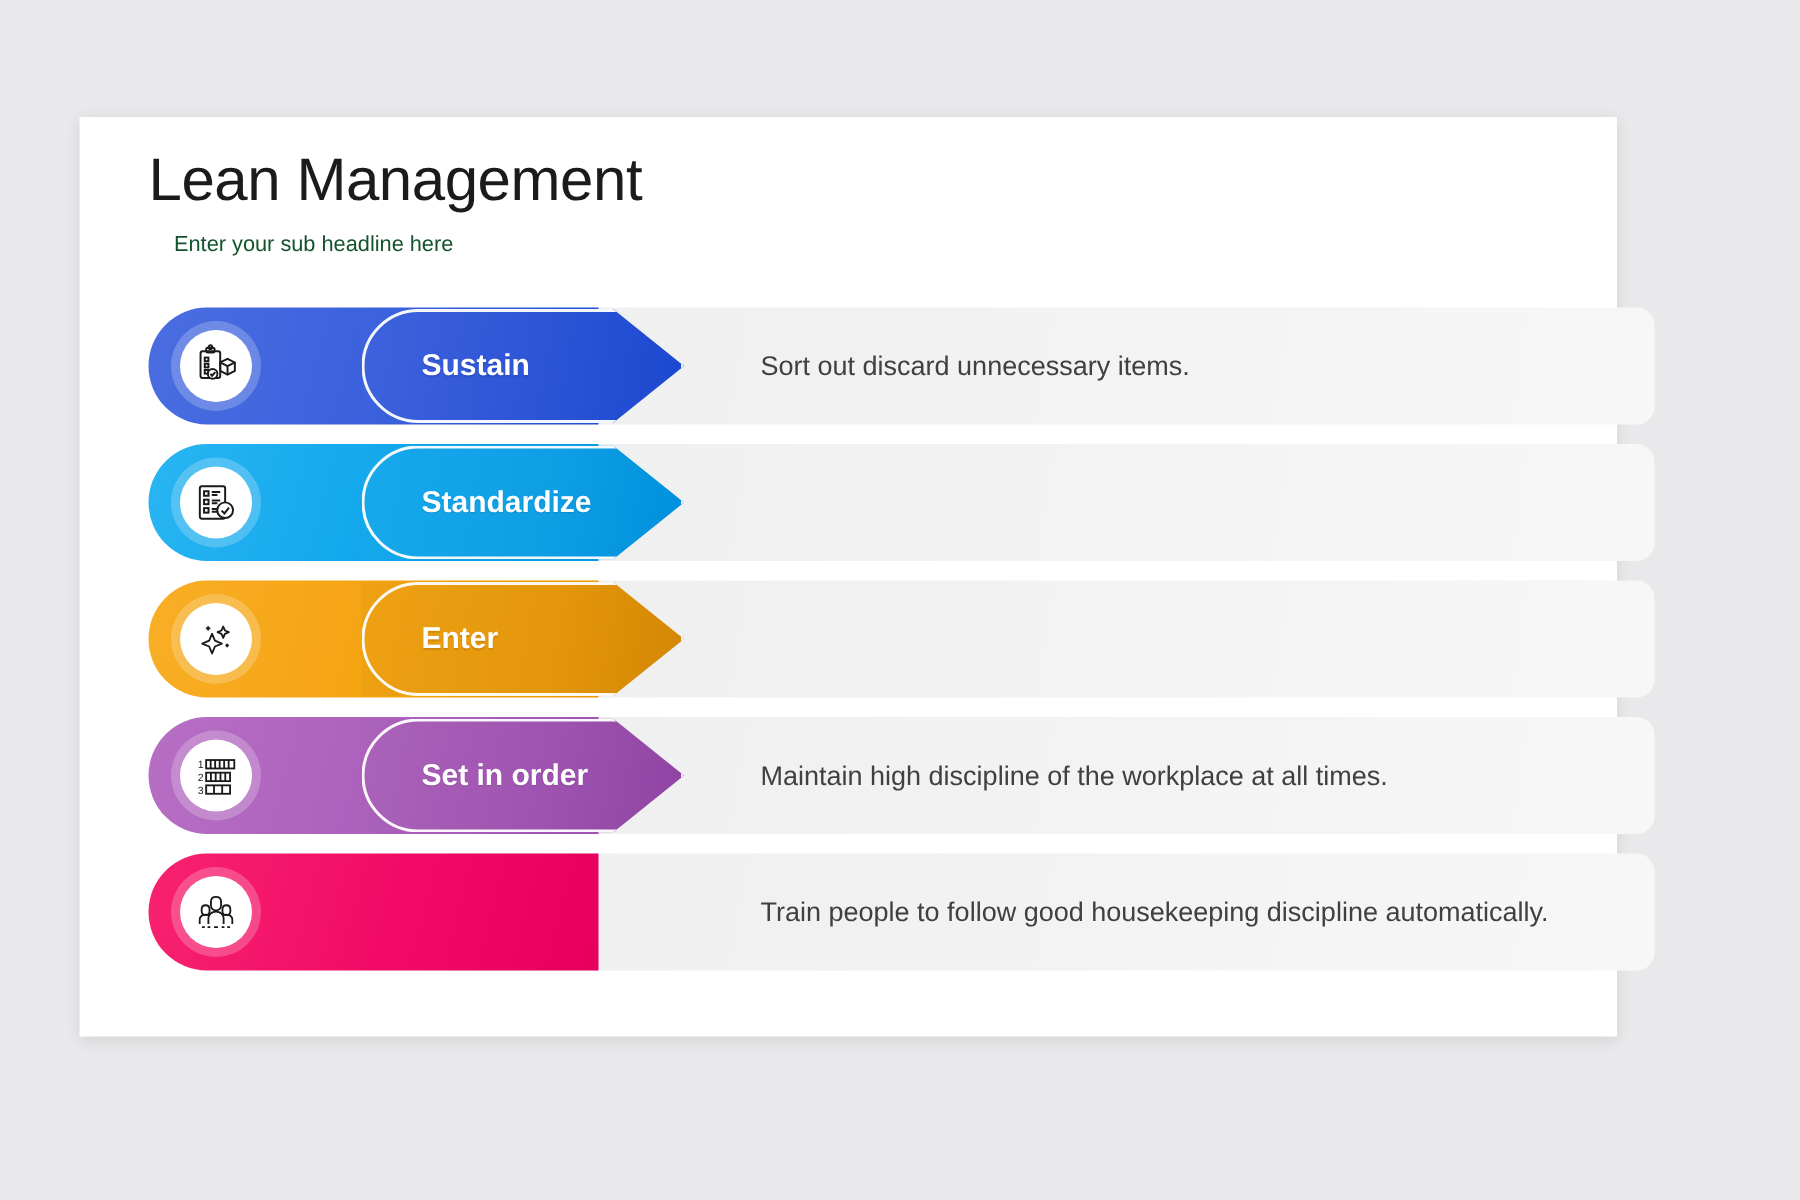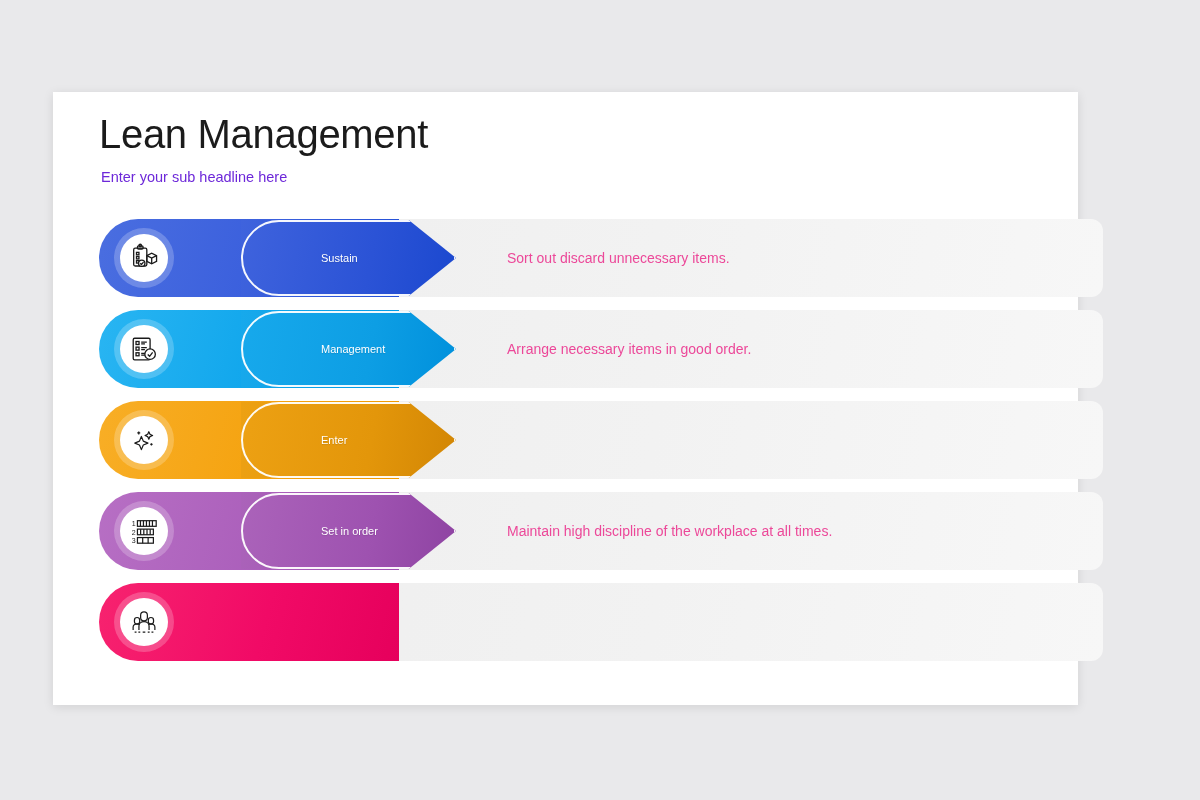--- a/index.html
+++ b/index.html
@@ -11,21 +11,21 @@
     width: 1200px;
     height: 800px;
     background: #e9e9eb;
     font-family: "Liberation Sans", sans-serif;
     overflow: hidden;
   }
 
   .slide {
     position: absolute;
     left: 53px;
-    top: 92px;
+    top: 78px;
     width: 1025px;
     height: 613px;
     background: #ffffff;
     box-shadow: 0 2px 10px rgba(0,0,0,0.10);
   }
 
   .slide-header {
     position: absolute;
     left: 46px;
     top: 20px;
@@ -35,22 +35,22 @@
     font-weight: 400;
     color: #1b1b1b;
     letter-spacing: -0.3px;
     line-height: 1.1;
     margin: 0;
     white-space: nowrap;
   }
   .page-subtitle {
     font-size: 14.5px;
     font-weight: 400;
-    color: #6d28d9;
-    margin: 13px 0 0 2px;
+    color: #14532d;
+    margin: 13px 0 0 17px;
     white-space: nowrap;
   }
 
   .rows {
     position: absolute;
     left: 46px;
     top: 127px;
     width: 1004px;
   }
 
@@ -70,22 +70,22 @@
     border-radius: 12px;
     background: linear-gradient(100deg, #efefef 0%, #f2f2f2 45%, #f7f7f7 100%);
   }
   .desc-text {
     position: absolute;
     left: 408px;
     top: 0;
     height: 78px;
     display: flex;
     align-items: center;
-    font-size: 14px;
-    color: #ec4899;
+    font-size: 18px;
+    color: #404040;
     white-space: nowrap;
   }
 
   
   .capsule {
     position: absolute;
     left: 0;
     top: 0;
     width: 300px;
     height: 78px;
@@ -149,23 +149,23 @@
     height: 100%;
     border-radius: 38px 0 0 38px;
     border: 2px solid rgba(255,255,255,0.95);
     box-sizing: border-box;
     -webkit-clip-path: polygon(0 0, 78% 0, 100% 50%, 78% 100%, 0 100%);
     clip-path: polygon(0 0, 78% 0, 100% 50%, 78% 100%, 0 100%);
   }
   .chevron-label {
     position: relative;
     z-index: 2;
-    margin-left: 80px;
-    font-size: 11px;
-    font-weight: normal;
+    margin-left: 40px;
+    font-size: 20px;
+    font-weight: bold;
     color: #ffffff;
     white-space: nowrap;
     text-shadow: 0 1px 1px rgba(0,0,0,0.12);
   }
 </style>
 </head>
 <body>
 
 <div class="slide">
 
@@ -198,39 +198,38 @@
         </div>
       </div>
       <div class="chevron" style="background:linear-gradient(100deg,#3f63dd 0%,#2b53d6 60%,#1b48cf 100%);">
         <div class="chevron-inner"></div>
         <span class="chevron-label">Sustain</span>
       </div>
     </div>
 
     <div class="row">
       <div class="desc-panel"></div>
-      <div class="desc-text">Arrange necessary items in good order.</div>
       <div class="capsule" style="background:linear-gradient(105deg,#29b5f2 0%,#10a6ec 55%,#009ae6 100%);">
         <div class="icon-ring">
           <div class="icon-disc">
             <svg width="30" height="30" viewBox="0 0 32 32" fill="none" stroke="#1a1a1a" stroke-width="1.4">
               <path d="M6 4.5h15a1.5 1.5 0 0 1 1.5 1.5v20a1.5 1.5 0 0 1-1.5 1.5H6A1.5 1.5 0 0 1 4.5 26V6A1.5 1.5 0 0 1 6 4.5z"></path>
               <rect x="7.5" y="8" width="3.2" height="3.2"></rect>
               <rect x="7.5" y="14" width="3.2" height="3.2"></rect>
               <rect x="7.5" y="20" width="3.2" height="3.2"></rect>
               <path d="M13 8.6h6M13 10.6h4M13 14.6h6M13 16.6h4M13 20.6h6M13 22.6h4"></path>
               <circle cx="22.5" cy="21.5" r="5.6" fill="#fff"></circle>
               <path d="M20 21.8l2 2 3.2-4.2"></path>
             </svg>
           </div>
         </div>
       </div>
       <div class="chevron" style="background:linear-gradient(100deg,#17a9ec 0%,#0d9ee4 60%,#0090dc 100%);">
         <div class="chevron-inner"></div>
-        <span class="chevron-label">Management</span>
+        <span class="chevron-label">Standardize</span>
       </div>
     </div>
 
     <div class="row">
       <div class="desc-panel"></div>
       <div class="capsule" style="background:linear-gradient(105deg,#f8ae26 0%,#f5a310 55%,#f09a00 100%);">
         <div class="icon-ring">
           <div class="icon-disc">
             <svg width="28" height="28" viewBox="0 0 32 32" fill="none" stroke="#1a1a1a" stroke-width="1.4" stroke-linejoin="round">
               <path d="M13 12l2.2 5.3L20.5 19.5 15.2 21.7 13 27l-2.2-5.3L5.5 19.5l5.3-2.2z"></path>
@@ -268,20 +267,21 @@
         </div>
       </div>
       <div class="chevron" style="background:linear-gradient(100deg,#ab63ba 0%,#9e52b0 60%,#8e43a2 100%);align-items:center;">
         <div class="chevron-inner"></div>
         <span class="chevron-label">Set in order</span>
       </div>
     </div>
 
     <div class="row">
       <div class="desc-panel"></div>
+      <div class="desc-text">Train people to follow good housekeeping discipline automatically.</div>
       <div class="capsule" style="background:linear-gradient(105deg,#f7236f 0%,#f10a66 55%,#e6005c 100%);">
         <div class="icon-ring">
           <div class="icon-disc">
             <svg width="30" height="30" viewBox="0 0 32 32" fill="none" stroke="#1a1a1a" stroke-width="1.3">
               <path d="M16 5.2c2.2 0 3.6 1.5 3.6 3.6v2.4c0 2-1.4 3.6-3.6 3.6s-3.6-1.6-3.6-3.6V8.8c0-2.1 1.4-3.6 3.6-3.6z"></path>
               <path d="M10.6 24.5v-4.3c0-2.5 2.4-4.5 5.4-4.5s5.4 2 5.4 4.5v4.3"></path>
               <path d="M8.6 11.2c1.7 0 2.8 1.1 2.8 2.8v1.5c0 1.5-1.1 2.7-2.8 2.7s-2.8-1.2-2.8-2.7V14c0-1.7 1.1-2.8 2.8-2.8z"></path>
               <path d="M4.4 24.5v-3.2c0-1.9 1.9-3.4 4.2-3.4 1 0 1.9.3 2.7.8"></path>
               <path d="M23.4 11.2c1.7 0 2.8 1.1 2.8 2.8v1.5c0 1.5-1.1 2.7-2.8 2.7s-2.8-1.2-2.8-2.7V14c0-1.7 1.1-2.8 2.8-2.8z"></path>
               <path d="M27.6 24.5v-3.2c0-1.9-1.9-3.4-4.2-3.4-1 0-1.9.3-2.7.8"></path>

